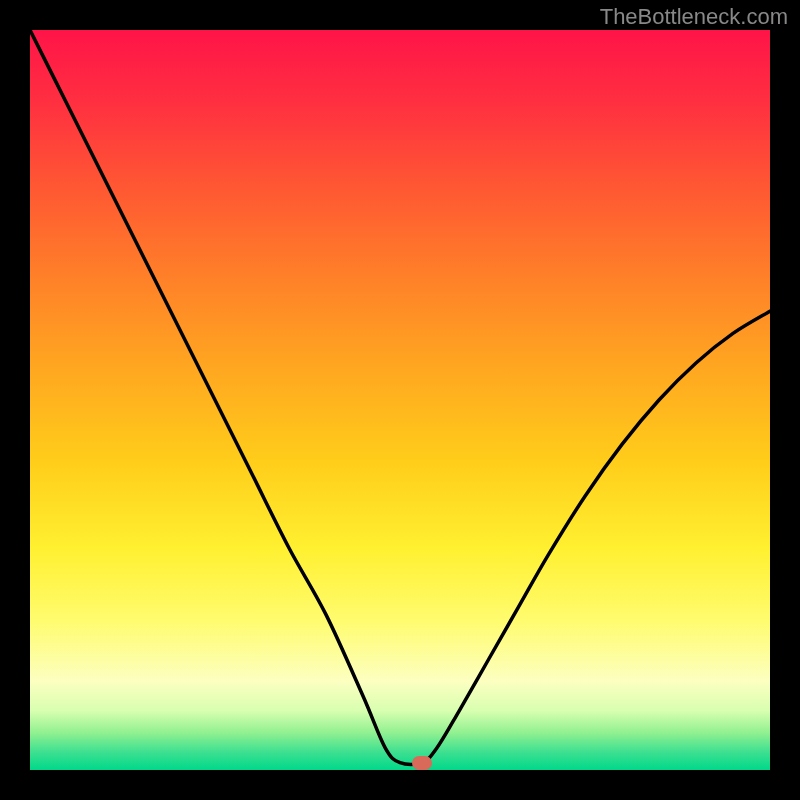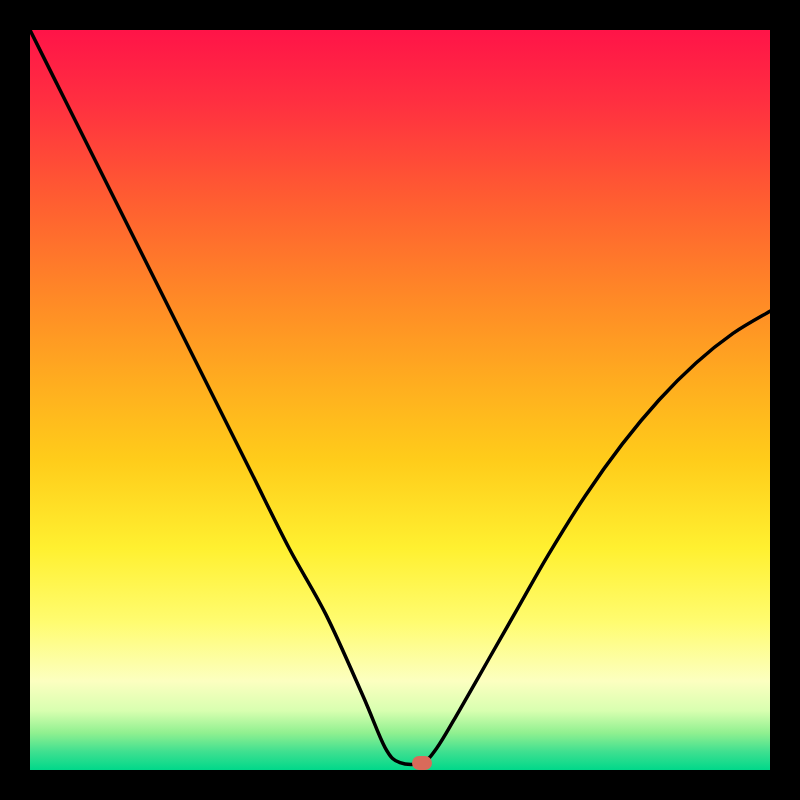--- a/index.html
+++ b/index.html
@@ -61,19 +61,20 @@
     height: 14px;
     background: #d96a5a;
     border-radius: 7px;
     transform: translate(-50%, -50%);
   }
 </style>
 </head>
 <body>
 
 <div class="container">
+  <div class="watermark">TheBottleneck.com</div>
   <div class="plot-area">
     <svg class="curve" viewBox="0 0 740 740" preserveAspectRatio="none">
       <path id="curve-path" fill="none" stroke="#000" stroke-width="3.5" stroke-linecap="round" d="M 0 0 C 6.166666666666667 12.333333333333334 24.666666666666664 49.33333333333333 37 74 C 49.333333333333336 98.66666666666667 61.666666666666664 123.33333333333333 74 148 C 86.33333333333333 172.66666666666666 98.66666666666667 197.33333333333334 111 222 C 123.33333333333333 246.66666666666666 135.66666666666666 271.3333333333333 148 296 C 160.33333333333334 320.6666666666667 172.66666666666666 345.3333333333333 185 370 C 197.33333333333334 394.6666666666667 209.66666666666666 419.3333333333333 222 444 C 234.33333333333334 468.6666666666667 246.66666666666666 494.56666666666666 259 518 C 271.3333333333333 541.4333333333334 283.6666666666667 559.9333333333334 296 584.6 C 308.3333333333333 609.2666666666667 323.1333333333333 643.8 333 666 C 342.8666666666667 688.2 349.0333333333333 706.6999999999999 355.2 717.8 C 361.3666666666667 728.9 363.8333333333333 730.1333333333333 370 732.6 C 376.1666666666667 735.0666666666667 386.03333333333336 735.0666666666667 392.20000000000005 732.6 C 398.36666666666673 730.1333333333333 400.83333333333337 726.4333333333333 407.00000000000006 717.8 C 413.16666666666674 709.1666666666666 420.56666666666666 695.5999999999999 429.2 680.8 C 437.8333333333333 666 448.93333333333334 646.2666666666667 458.8 629 C 468.6666666666667 611.7333333333333 478.53333333333336 594.4666666666667 488.40000000000003 577.2 C 498.2666666666667 559.9333333333334 506.9 543.9 518 525.4 C 529.1 506.9 542.6666666666666 484.7 555 466.2 C 567.3333333333334 447.7 579.6666666666666 430.4333333333333 592 414.4 C 604.3333333333334 398.3666666666667 616.6666666666666 383.56666666666666 629 370 C 641.3333333333334 356.43333333333334 653.6666666666666 344.0999999999999 666 332.99999999999994 C 678.3333333333334 321.9 690.6666666666666 312.03333333333336 703 303.40000000000003 C 715.3333333333334 294.7666666666667 733.8333333333334 284.9 740 281.2"></path>
     </svg>
     <div id="marker" class="marker" style="left: 392.2px; top: 732.6px;"></div>
   </div>
 </div>
 
 </body></html>

